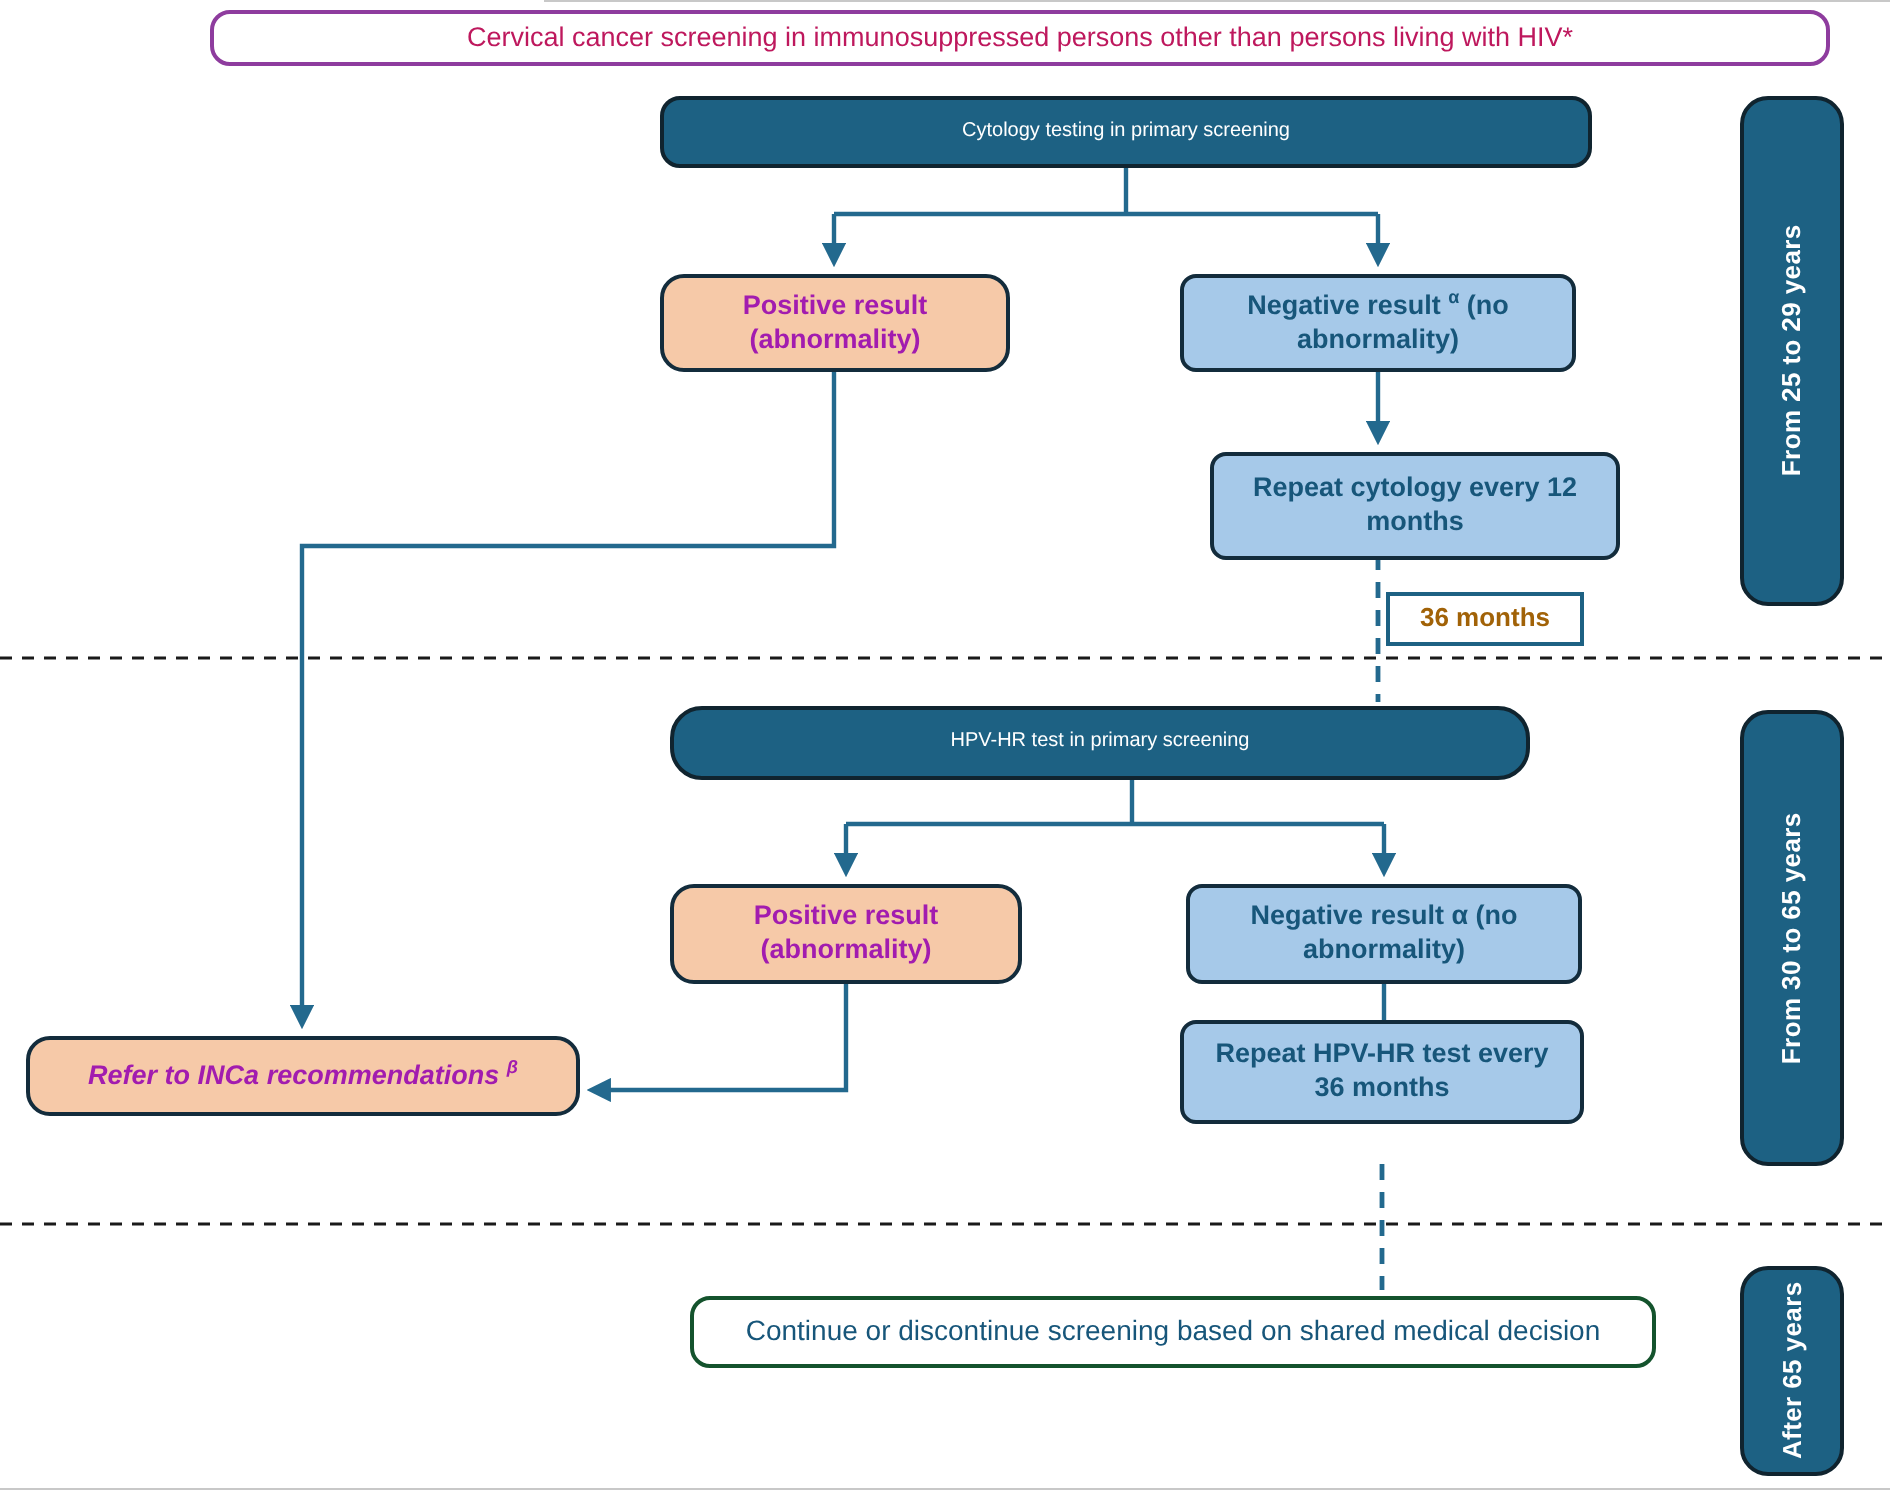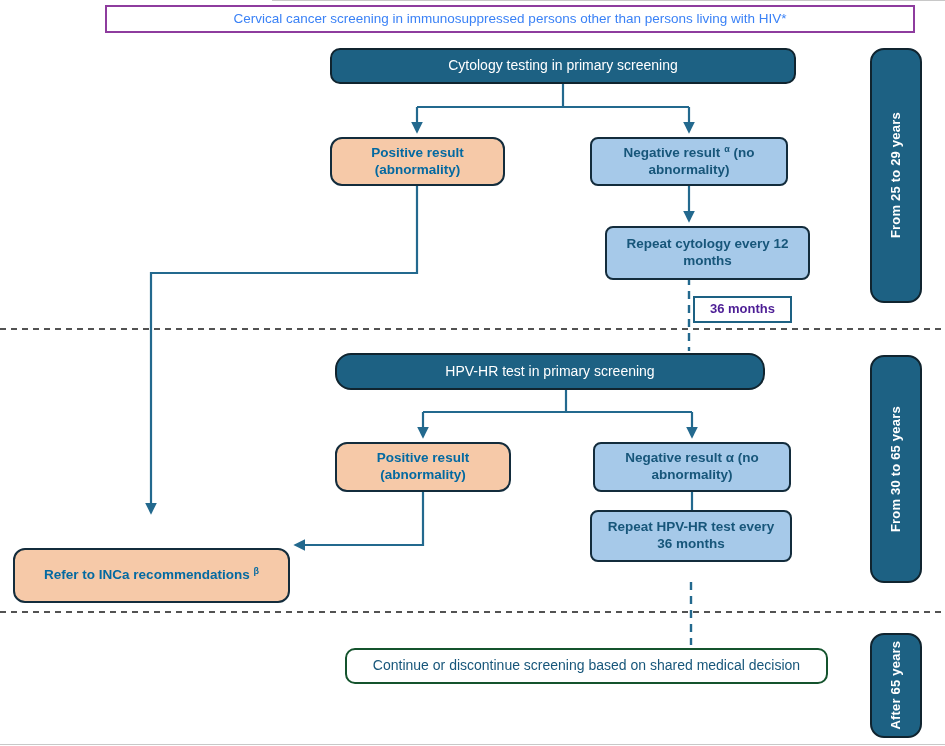--- a/index.html
+++ b/index.html
@@ -22,54 +22,54 @@
     box-sizing: border-box;
     display: flex;
     align-items: center;
     justify-content: center;
     text-align: center;
     line-height: 1.25;
   }
   .title-box {
     left: 105px; top: 5px; width: 810px; height: 28px;
     border: 2px solid #8E3C9E;
-    border-radius: 0;
-    color: #3b82f6;
+    border-radius: 10px;
+    color: #be185d;
     font-size: 13.5px;
     background: #ffffff;
   }
   .dark {
     background: #1D6183;
     border: 2px solid #10242F;
     border-radius: 10px;
     color: #ffffff;
-    font-size: 14px;
+    font-size: 10px;
   }
   .light {
     background: #A6C9E9;
     border: 2.5px solid #132C3C;
     border-radius: 8px;
     color: #17567A;
     font-size: 13.5px;
     font-weight: 700;
     padding: 4px 14px;
   }
   .peach {
     background: #F6C9A8;
     border: 2.5px solid #132C3C;
     border-radius: 12px;
-    color: #0369a1;
+    color: #a21caf;
     font-size: 13.5px;
     font-weight: 700;
     padding: 4px 22px;
   }
   .interval {
     background: #ffffff;
     border: 2px solid #1D6183;
-    color: #4c1d95;
+    color: #a16207;
     font-size: 13px;
     font-weight: 700;
   }
   .outline {
     background: #ffffff;
     border: 2px solid #14532d;
     border-radius: 10px;
     color: #17567A;
     font-size: 14px;
   }
@@ -145,21 +145,21 @@
   <div class="box interval" style="left:693px; top:296px; width:99px; height:27px;">36 months</div>
 
   <div class="box dark" style="left:335px; top:353px; width:430px; height:37px;border-radius:16px;">HPV-HR test in primary screening</div>
 
   <div class="box peach" style="left:335px; top:442px; width:176px; height:50px;">Positive result (abnormality)</div>
 
   <div class="box light" style="left:593px; top:442px; width:198px; height:50px;">Negative result α (no abnormality)</div>
 
   <div class="box light" style="left:590px; top:510px; width:202px; height:52px;">Repeat HPV-HR test every 36 months</div>
 
-  <div class="box peach" style="left:13px; top:548px; width:277px; height:55px;">
+  <div class="box peach" style="left:13px; top:518px; width:277px; height:40px;font-style:italic;">
     <span><span>Refer to INCa recommendations </span><sup>β</sup></span>
   </div>
 
   <div class="box outline" style="left:345px; top:648px; width:483px; height:36px;">Continue or discontinue screening based on shared medical decision</div>
 
   <div class="box ageband" style="left:870px; top:48px; width:52px; height:255px;">
     <span class="vtext">From 25 to 29 years</span>
   </div>
   <div class="box ageband" style="left:870px; top:355px; width:52px; height:228px;">
     <span class="vtext">From 30 to 65 years</span>

